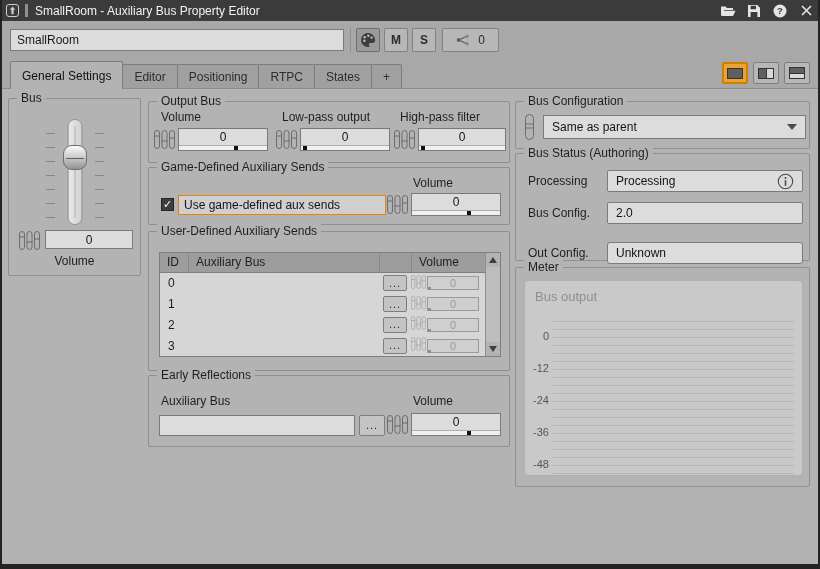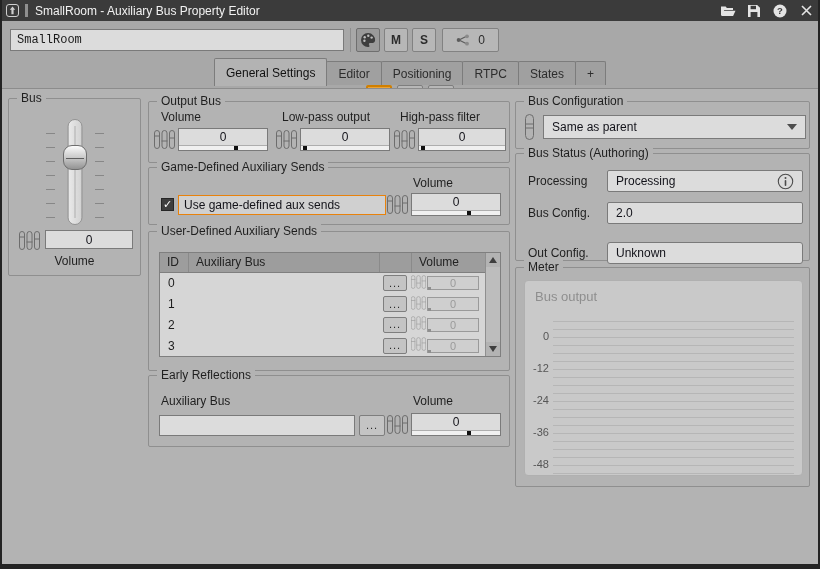--- a/index.html
+++ b/index.html
@@ -20,21 +20,21 @@
   .tb-title{ color:#f2f2f2; font-size:12px; flex:1; white-space:nowrap; }
   .tb-icons{ display:flex; align-items:center; gap:10px; }
   .tb-icons .ticon{ display:flex; align-items:center; justify-content:center; width:16px; height:16px; cursor:default; }
   
   .toolbar{
     position:absolute; left:0; right:0; top:21px; height:37px;
     display:flex; align-items:center; padding:0 8px; background:#a8a8a8;
   }
   .name-input{
     width:334px; height:22px; background:#dcdcdc; border:1px solid #7a7a7a;
-    font-family:Liberation Mono, monospace; font-size:12px; color:#1a1a1a; padding:0 6px;
+    font-family:Liberation Sans, sans-serif; font-size:12px; color:#1a1a1a; padding:0 6px;
   }
   .tool-sep{ width:1px; height:24px; background:#8f8f8f; margin:0 5px 0 6px; }
   .tbtn{
     width:24px; height:24px; margin-right:4px; background:#b7b7b7; border:1px solid #828282;
     display:flex; align-items:center; justify-content:center;
     font-size:12px; font-weight:bold; color:#2c2c2c; border-radius:2px;
   }
   .tbtn.pressed{ background:#9a9a9a; border-color:#6f6f6f; }
   .share-btn{
     width:57px; height:24px; margin:0 6px 0 2px; background:#b7b7b7; border:1px solid #828282;
@@ -42,21 +42,21 @@
     font-size:12px; color:#2c2c2c;
   }
   .notes-input{
     flex:1; height:22px; background:#d4d4d4; border:1px solid #8a8a8a;
     font-family:"Liberation Sans",sans-serif; font-size:12px; padding:0 6px; color:#333;
   }
   .notes-input::placeholder{ font-style:italic; color:#8f8f8f; }
   
   .tabbar{
     position:absolute; left:0; right:0; top:58px; height:30px;
-    display:flex; align-items:center; padding:0 24px;flex-direction:column;
+    display:flex; align-items:flex-end; padding:0 8px;
   }
   .tabs{ display:flex; align-items:flex-end; flex:1; }
   .tab{
     height:24px; padding:0 11px; display:flex; align-items:center;
     background:#a0a0a0; border:1px solid #7c7c7c; border-bottom:none;
     font-size:12px; color:#2d2d2d; margin-right:0; border-radius:2px 2px 0 0;
   }
   .tab + .tab{ margin-left:-1px; }
   .tab.active{
     height:28px; background:#b3b3b3; color:#111; z-index:3; position:relative; margin-bottom:-1px;

